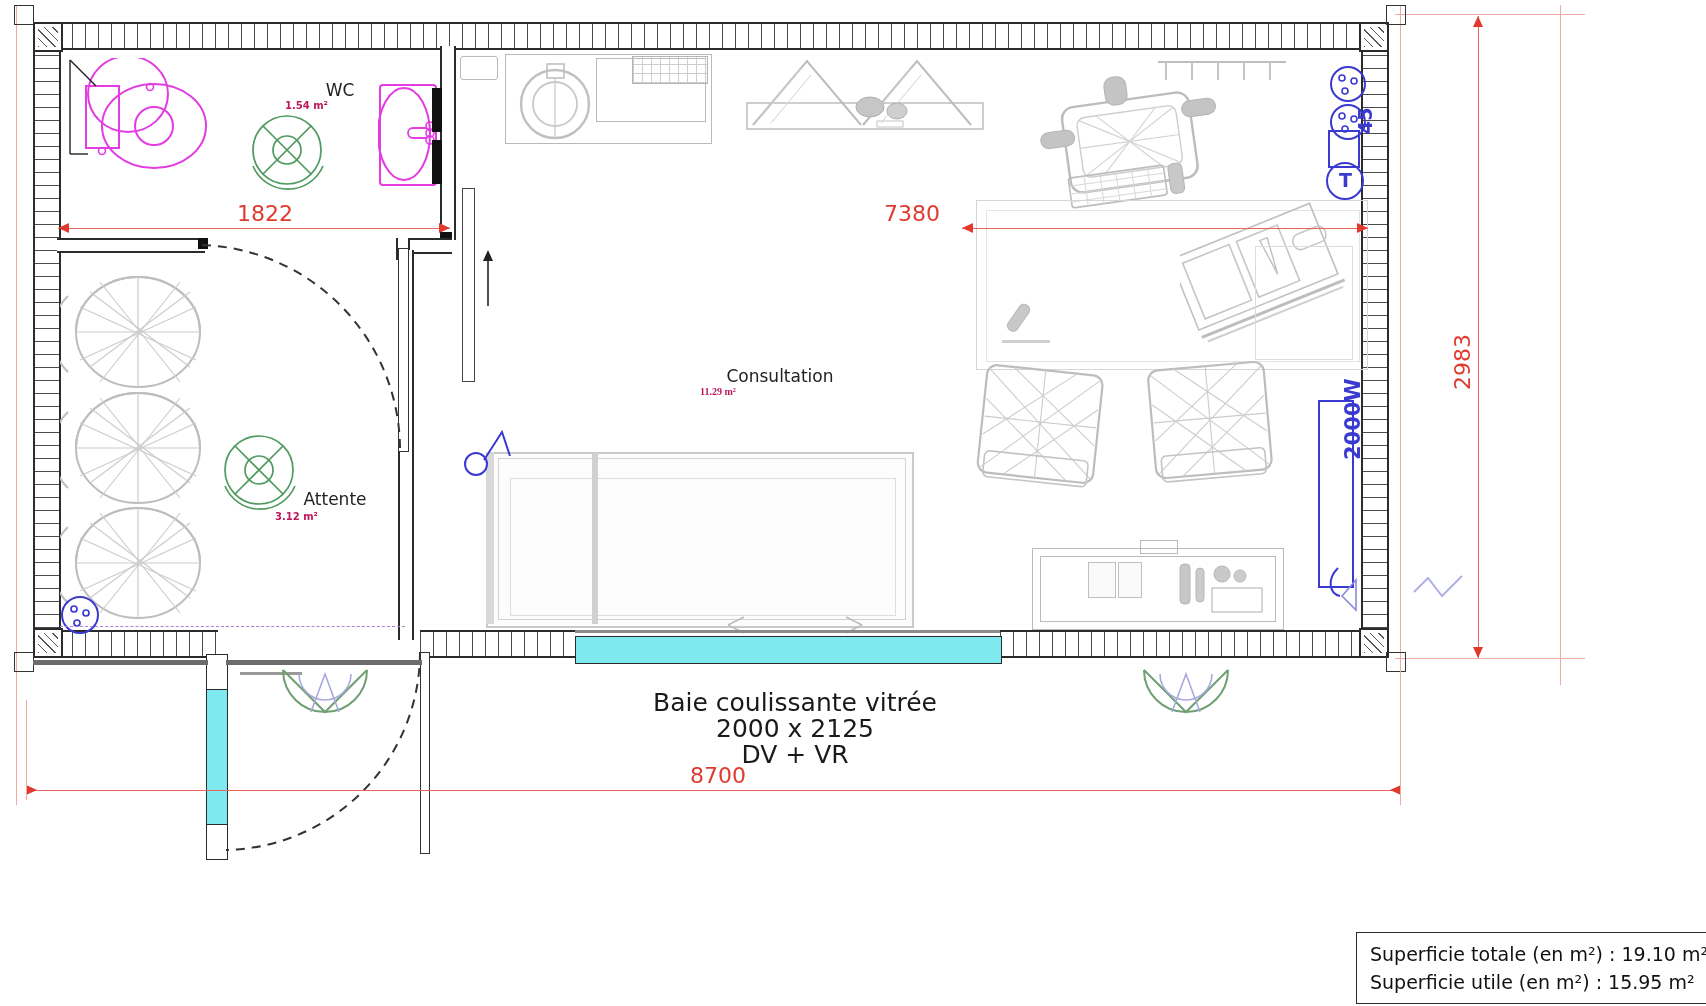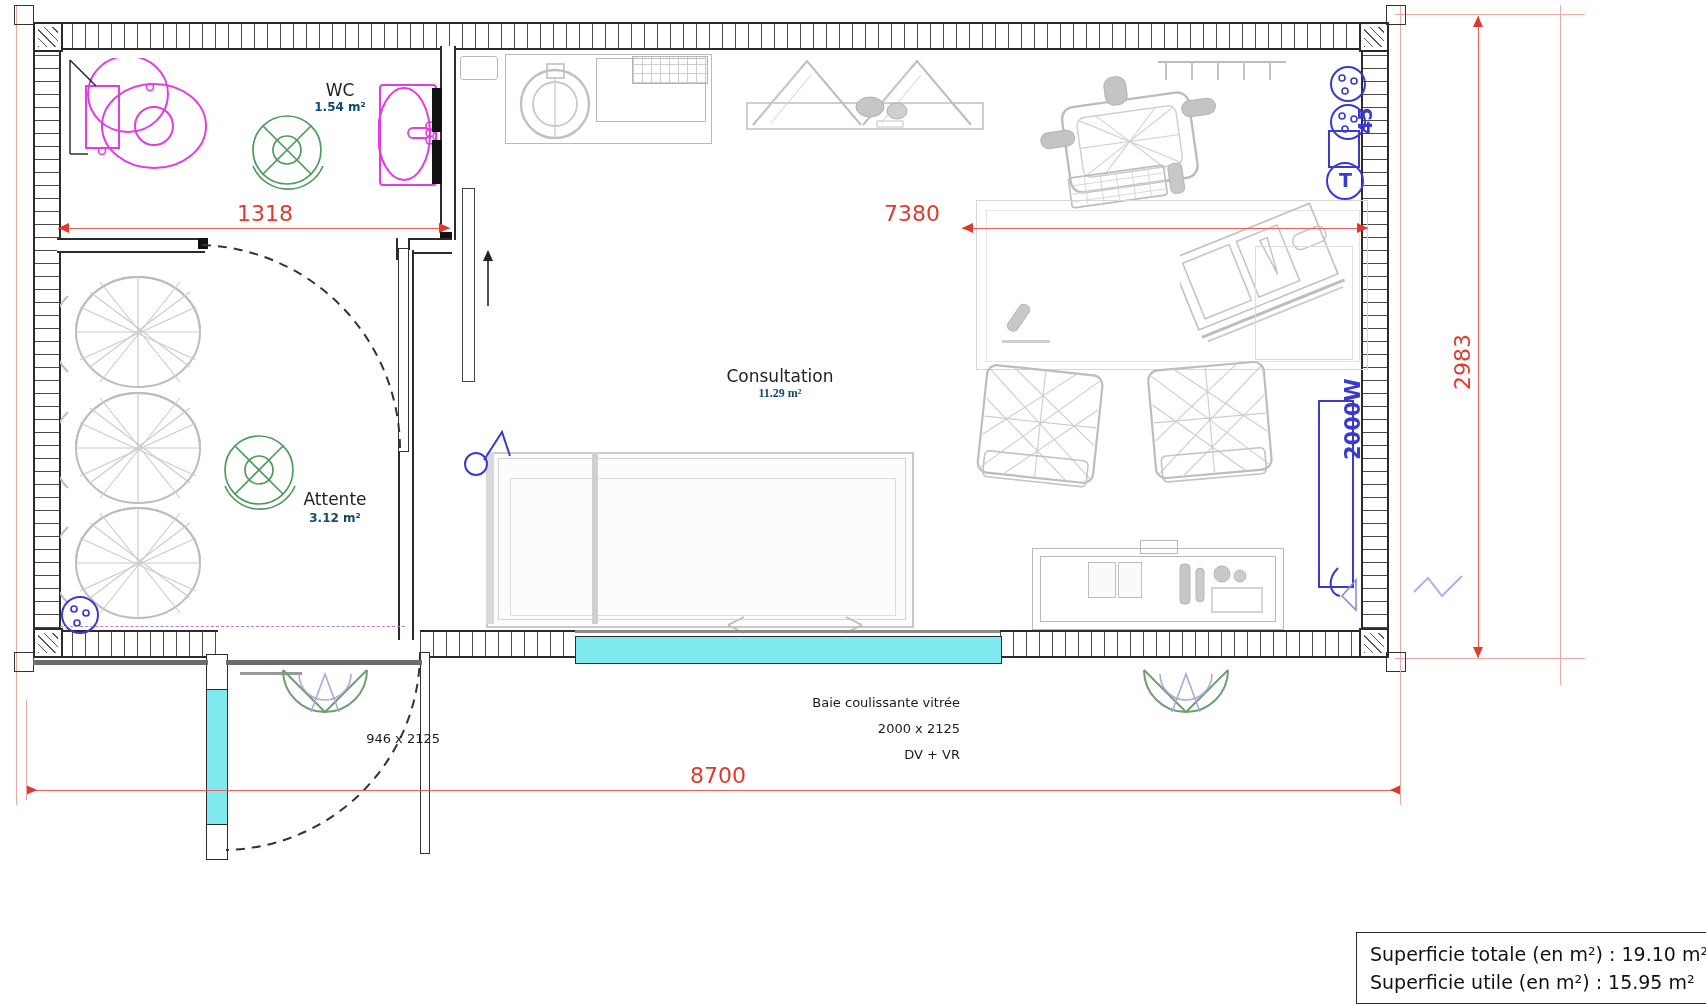--- a/index.html
+++ b/index.html
@@ -1,25 +1,25 @@
 <!DOCTYPE html>
 <html><head>
 <meta charset="utf-8">
 <style>
   html,body{margin:0;padding:0;background:#ffffff;}
   body{width:1706px;height:1006px;position:relative;overflow:hidden;
        font-family:"DejaVu Sans","Liberation Sans",sans-serif;}
   .abs{position:absolute;}
   
   .room-name{font-size:17px;color:#222;text-align:center;white-space:nowrap;}
-  .room-area{font-size:12px;color:#0c4a6e;text-align:center;white-space:nowrap;font-weight:bold;}
+  .room-area{font-size:10px;color:#be185d;text-align:left;white-space:nowrap;font-weight:bold;}
   .dim-label{font-size:22px;color:#e03a2f;white-space:nowrap;font-weight:500;}
   .dim-label-v{font-size:22px;color:#e03a2f;white-space:nowrap;font-weight:500;
                transform:rotate(-90deg);transform-origin:left top;}
-  .open-label{font-size:13px;color:#1a1a1a;text-align:right;white-space:nowrap;line-height:26px;}
+  .open-label{font-size:25px;color:#1a1a1a;text-align:center;white-space:nowrap;line-height:26px;}
   .elec-label{color:#3a3ad0;font-weight:bold;}
   
   .dimline-h{height:0;border-top:1.3px solid #e8635a;}
   .dimline-v{width:0;border-left:1.3px solid #e8635a;}
   .ext-line{border-left:1px solid #f0a9a3;width:0;}
   .ext-line-h{border-top:1px solid #f0a9a3;height:0;}
   .arrowL,.arrowR{position:absolute;width:0;height:0;}
   .arrowR{border-top:5px solid transparent;border-bottom:5px solid transparent;border-left:11px solid #e03a2f;}
   .arrowL{border-top:5px solid transparent;border-bottom:5px solid transparent;border-right:11px solid #e03a2f;}
   .arrowU{border-left:5px solid transparent;border-right:5px solid transparent;border-bottom:11px solid #e03a2f;}
@@ -418,41 +418,40 @@
     <path d="M6,6 L48,48 L90,6" fill="none" stroke="#6f9f73" stroke-width="2"></path>
     <path d="M22,10 A26,26 0 0 0 74,10" fill="none" stroke="#a8a8e0" stroke-width="1.6"></path>
     <path d="M34,48 L48,10 L62,48" fill="none" stroke="#a8a8e0" stroke-width="1.6"></path>
   </svg>
 
   <div class="abs" style="left:60px;top:626px;width:345px;height:0;border-top:1.6px dashed #b07fd0;"></div>
 
   <div class="abs dimline-h" style="left:58px;top:228px;width:392px;"></div>
   <div class="abs arrowL" style="left:58px;top:223px;"></div>
   <div class="abs arrowR" style="left:439px;top:223px;"></div>
-  <div class="abs dim-label" style="left:237px;top:201px;">1318</div>
+  <div class="abs dim-label" style="left:237px;top:201px;">1822</div>
 
   <div class="abs dimline-h" style="left:962px;top:228px;width:406px;"></div>
   <div class="abs arrowL" style="left:962px;top:223px;"></div>
   <div class="abs arrowR" style="left:1357px;top:223px;"></div>
   <div class="abs dim-label" style="left:884px;top:201px;">7380</div>
 
   <div class="abs dimline-h" style="left:26px;top:790px;width:1375px;"></div>
   <div class="abs arrowR" style="left:26px;top:785px;"></div>
   <div class="abs arrowL" style="left:1390px;top:785px;"></div>
   <div class="abs dim-label" style="left:690px;top:763px;">8700</div>
   <div class="abs ext-line" style="left:26px;top:700px;height:100px;"></div>
   <div class="abs ext-line" style="left:1400px;top:660px;height:140px;"></div>
 
   <div class="abs dimline-v" style="left:1478px;top:16px;height:642px;"></div>
   <div class="abs arrowU" style="left:1473px;top:16px;"></div>
   <div class="abs arrowD" style="left:1473px;top:647px;"></div>
   <div class="abs dim-label-v" style="left:1450px;top:390px;">2983</div>
 
   <div class="abs open-label" style="left:150px;top:726px;width:290px;">
-    <div>946 x 2125</div>
   </div>
   <div class="abs open-label" style="left:630px;top:690px;width:330px;">
     <div>Baie coulissante vitrée</div>
     <div>2000 x 2125</div>
     <div>DV + VR</div>
   </div>
 
   <div class="abs legend" style="left:1356px;top:932px;">
     <div>Superficie totale (en m²) : 19.10 m²</div>
     <div>Superficie utile (en m²) : 15.95 m²</div>

